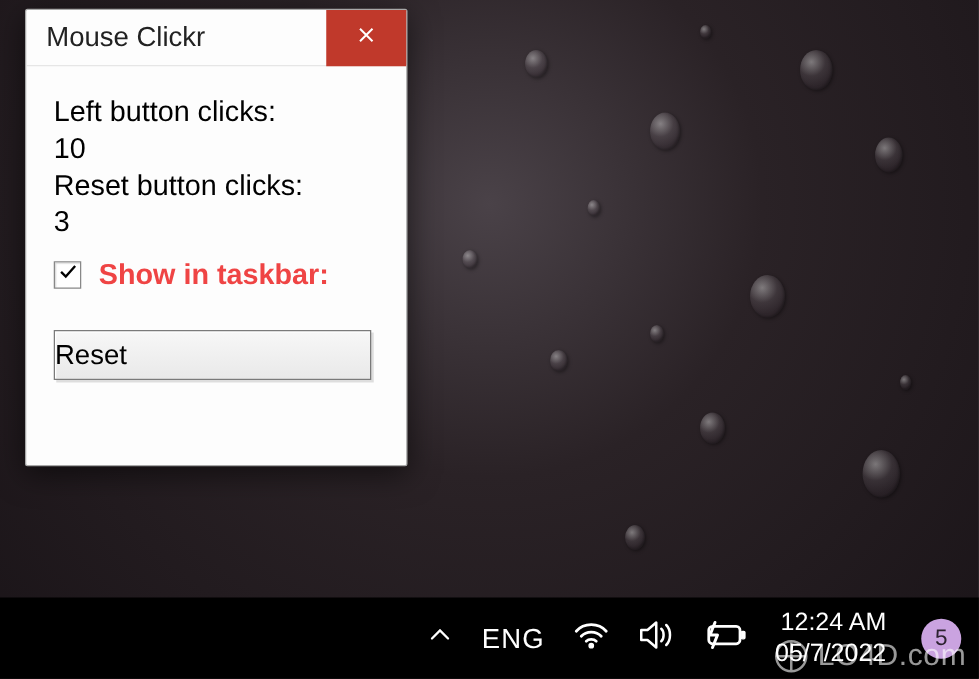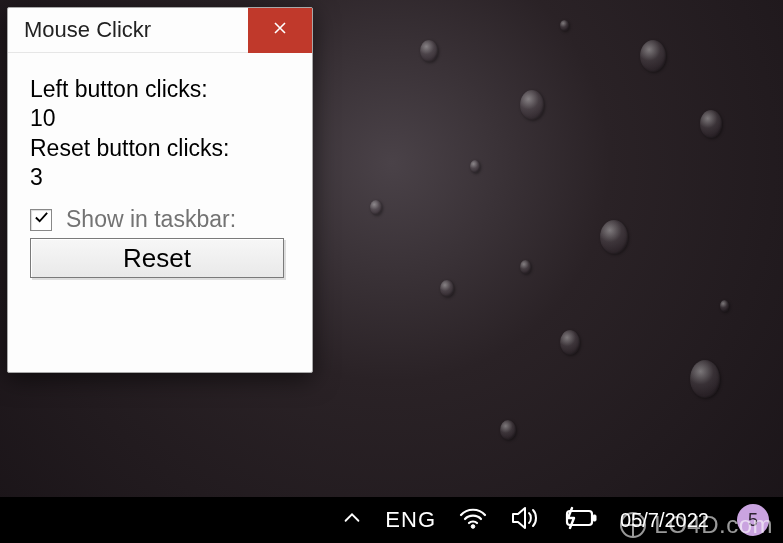--- a/index.html
+++ b/index.html
@@ -21,21 +21,21 @@
       position: absolute;
       border-radius: 50%;
       background: radial-gradient(circle at 35% 30%, rgba(255,255,255,0.4), rgba(180,170,180,0.15) 40%, rgba(60,50,58,0.3) 70%);
       box-shadow: inset -1px -1px 2px rgba(0,0,0,0.3), 1px 1px 3px rgba(0,0,0,0.4);
     }
 
     
     .window {
       position: absolute;
       top: 7px;
-      left: 7px;
+      left: 20px;
       width: 306px;
       height: 366px;
       background: #fdfdfd;
       border: 1px solid #a8a8a8;
       box-shadow: 0 6px 24px rgba(0,0,0,0.55);
       border-radius: 2px;
     }
     .titlebar {
       display: flex;
       align-items: center;
@@ -85,48 +85,49 @@
       box-shadow: inset 1px 1px 1px rgba(0,0,0,0.15);
       display: flex;
       align-items: center;
       justify-content: center;
       margin-top: 4px;
       cursor: default;
     }
     .checkbox svg { width: 15px; height: 15px; }
     .taskbar-text {
       font-size: 23px;
-      color: #737373;
+      color: #ef4444;
       line-height: 1.28;
       font-family: Arial, sans-serif;
+      font-weight: bold;
     }
     .taskbar-text .value-line {
       padding-left: 60px;
     }
     .reset-btn {
-      margin-top: 4px;
+      margin-top: 30px;
       width: 254px;
       height: 40px;
       border: 1px solid #7a7a7a;
       background: linear-gradient(#f7f7f7, #e9e9e9);
       box-shadow: 1px 1px 0 #fff inset, 2px 2px 0 rgba(0,0,0,0.12);
-      font-size: 26px;
-      text-align: center;
+      font-size: 22px;
+      text-align: left;
       line-height: 38px;
       cursor: default;
       font-family: Arial, sans-serif;
     }
 
     
     .taskbar {
       position: absolute;
       bottom: 0;
       left: 0;
       right: 0;
-      height: 46px;
+      height: 65px;
       background: #000;
       display: flex;
       align-items: center;
       justify-content: flex-end;
       padding-right: 14px;
       color: #fff;
     }
     .tray {
       display: flex;
       align-items: center;
@@ -273,20 +274,21 @@
     <div class="tray-icon">
       <span>
         <svg width="36" height="24" viewBox="0 0 36 24">
           <rect x="5" y="5" width="25" height="14" rx="3" fill="none" stroke="#fff" stroke-width="2.2"></rect>
           <rect x="31" y="9" width="3" height="6" rx="1" fill="#fff"></rect>
           <path d="M10 2 L6 12 L12 12 L8 22" stroke="#fff" stroke-width="2.4" fill="none" stroke-linecap="round" stroke-linejoin="round"></path>
         </svg>
       </span>
     </div>
     <div class="clock">
+      <div>12:24 AM</div>
       <div>05/7/2022</div>
     </div>
     <div class="notif-badge">5</div>
   </div>
 </div>
 
 <div class="watermark">
   <span class="globe"></span>
   <span>LO4D.com</span>
 </div>

